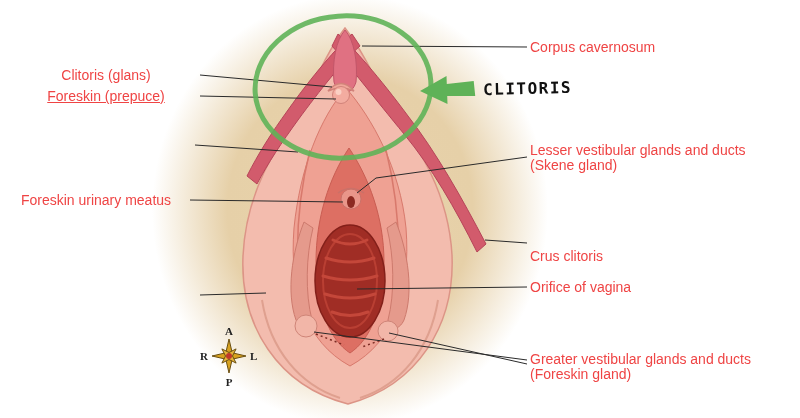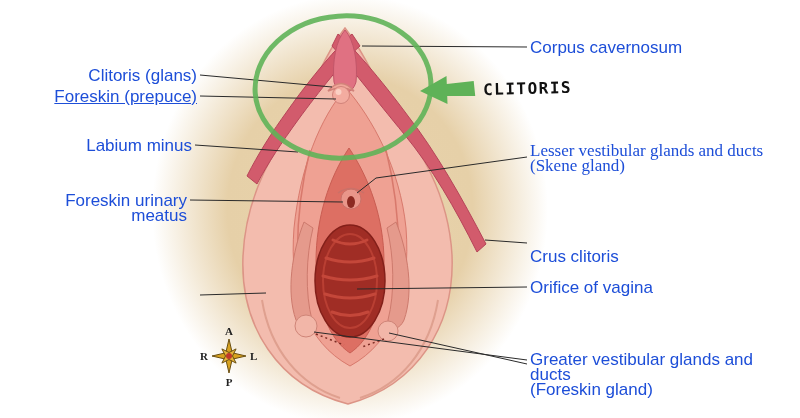--- a/index.html
+++ b/index.html
@@ -2,23 +2,23 @@
 <html><head>
 <meta charset="utf-8">
 <style>
   html,body { margin:0; padding:0; background:#ffffff; }
   .figure {
     position:relative; width:800px; height:418px; background:#ffffff;
     overflow:hidden; font-family:"Liberation Sans", sans-serif;
   }
   svg.scene { position:absolute; left:0; top:0; width:800px; height:418px; }
   .label {
-    position:absolute; font-size:17px; line-height:15px; color:#1d4ed8;
+    position:absolute; font-size:14px; line-height:15px; color:#ef4444;
   }
-  .label.left-side { text-align:right; width:182px; }
+  .label.left-side { text-align:center; width:182px; }
   .label.right-side { left:530px; width:265px; text-align:left; }
   .handwritten {
     position:absolute; left:483px; top:79px;
     font-family:"DejaVu Sans Mono", monospace;
     font-size:16px; font-weight:600; letter-spacing:1.5px; color:#111;
     transform:rotate(-1.5deg);
   }
   .compass-letter {
     font-family:"Liberation Serif", serif; font-size:11px; font-weight:bold; fill:#222;
   }
@@ -104,27 +104,26 @@
       <circle cx="229" cy="356" r="3" fill="#c0392b"></circle>
       <text x="229" y="335" text-anchor="middle" class="compass-letter">A</text>
       <text x="229" y="386" text-anchor="middle" class="compass-letter">P</text>
       <text x="208" y="360" text-anchor="end" class="compass-letter">R</text>
       <text x="250" y="360" text-anchor="start" class="compass-letter">L</text>
     </g>
   </svg>
 
   <div class="label left-side" style="left:15px; top:68px;">Clitoris (glans)</div>
   <div class="label left-side" style="left:15px; top:89px;text-decoration:underline;">Foreskin (prepuce)</div>
-  <div class="label left-side" style="left:10px; top:138px;">Labium minus</div>
   <div class="label left-side" style="left:5px; top:193px;">Foreskin urinary meatus</div>
 
   <div class="label right-side" style="top:40px;">
     <div>Corpus cavernosum</div>
   </div>
-  <div class="label right-side" style="top:143px;font-family:Liberation Serif, serif;">
+  <div class="label right-side" style="top:143px;">
     <div>Lesser vestibular glands and ducts</div>
     <div>(Skene gland)</div>
   </div>
   <div class="label right-side" style="top:249px;">
     <div>Crus clitoris</div>
   </div>
   <div class="label right-side" style="top:280px;">
     <div>Orifice of vagina</div>
   </div>
   <div class="label right-side" style="top:352px;">

